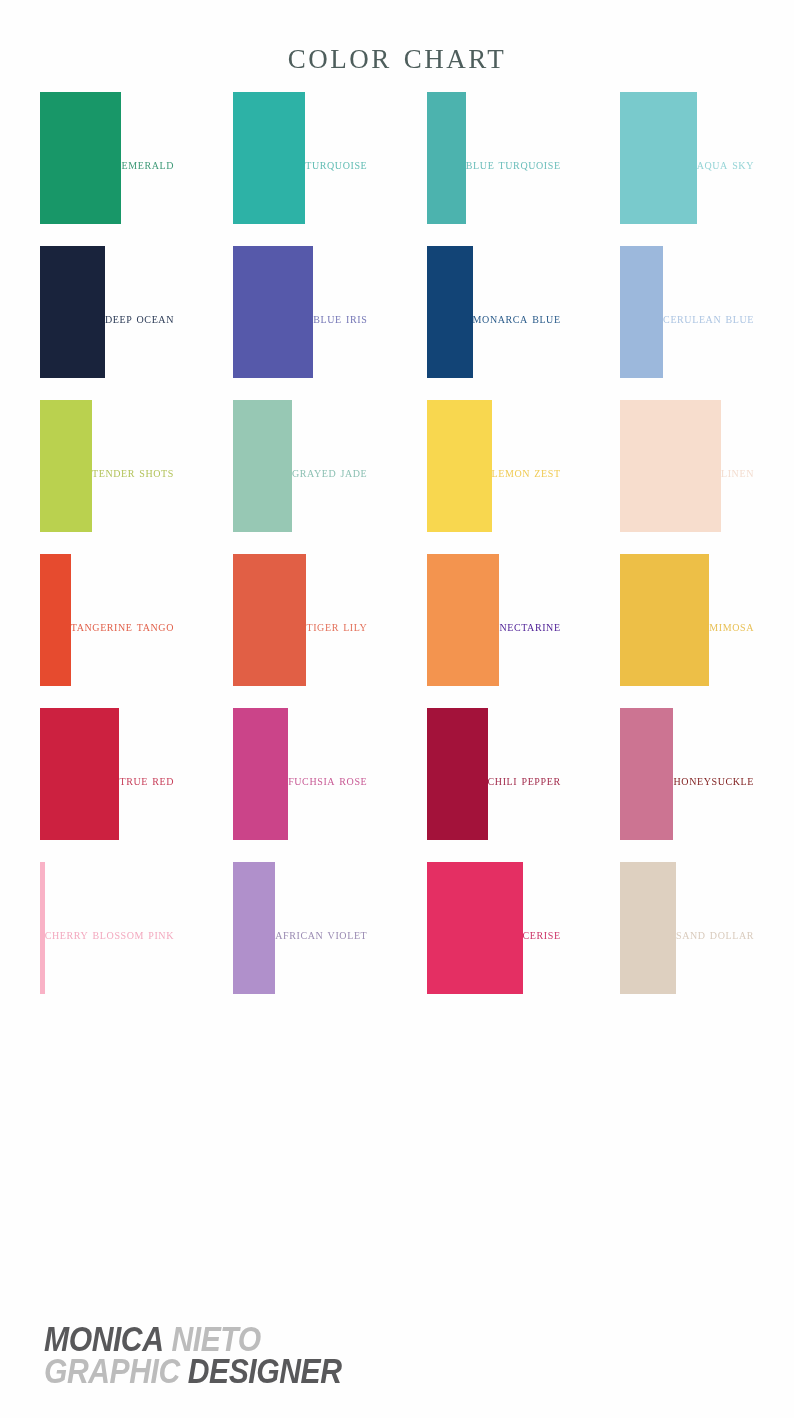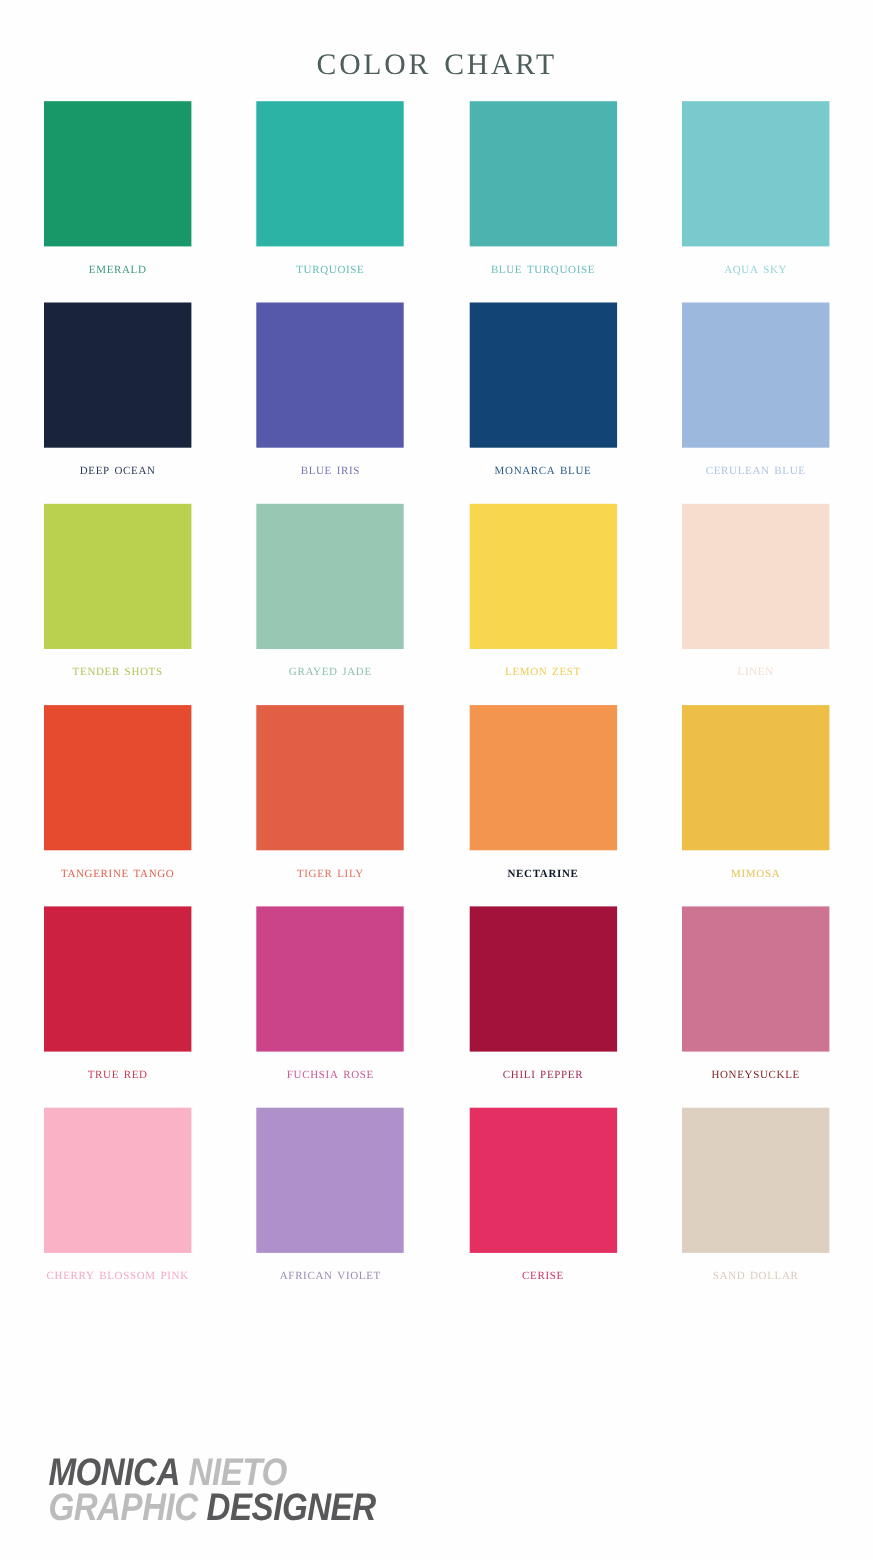--- a/index.html
+++ b/index.html
@@ -49,21 +49,20 @@
     display: flex;
     justify-content: space-between;
     align-items: flex-start;
     margin-top: 22px;
   }
   .row:first-child { margin-top: 18px; }
 
   .cell {
     width: 134px;
     display: flex;
-    flex-direction: column;
     align-items: center;
   }
 
   .swatch {
     width: 134px;
     height: 132px;
     display: block;
   }
 
   .swatch-label {
@@ -167,21 +166,21 @@
       <div class="cell">
         <div class="swatch" style="background: rgb(230, 75, 47);"></div>
         <div class="swatch-label" style="color: rgb(225, 96, 74);">Tangerine Tango</div>
       </div>
       <div class="cell">
         <div class="swatch" style="background: rgb(225, 95, 69);"></div>
         <div class="swatch-label" style="color: rgb(227, 113, 91);">Tiger Lily</div>
       </div>
       <div class="cell">
         <div class="swatch" style="background: rgb(243, 148, 79);"></div>
-        <div class="swatch-label" style="color: #0f172a; font-weight: bold;">Nectarine</div>
+        <div class="swatch-label" style="color: #4c1d95;">Nectarine</div>
       </div>
       <div class="cell">
         <div class="swatch" style="background: rgb(237, 191, 71);"></div>
         <div class="swatch-label" style="color: rgb(232, 193, 88);">Mimosa</div>
       </div>
     </div>
 
     <div class="row">
       <div class="cell">
         <div class="swatch" style="background: rgb(204, 33, 64);"></div>

